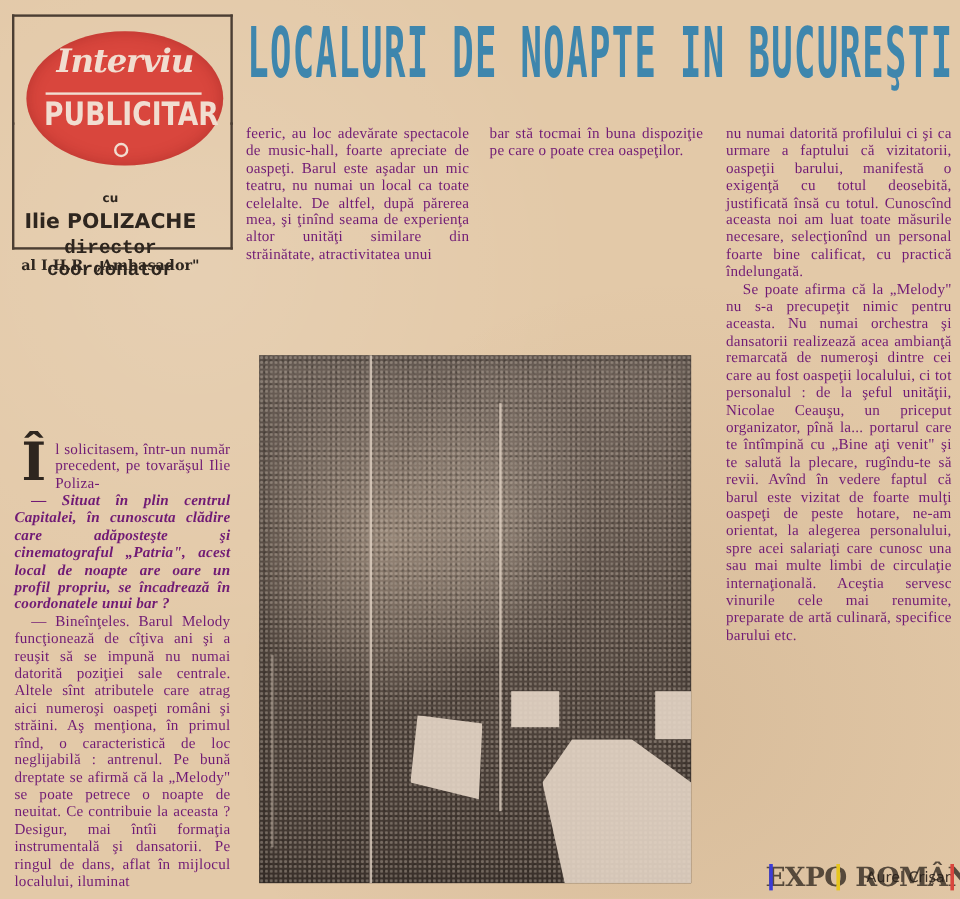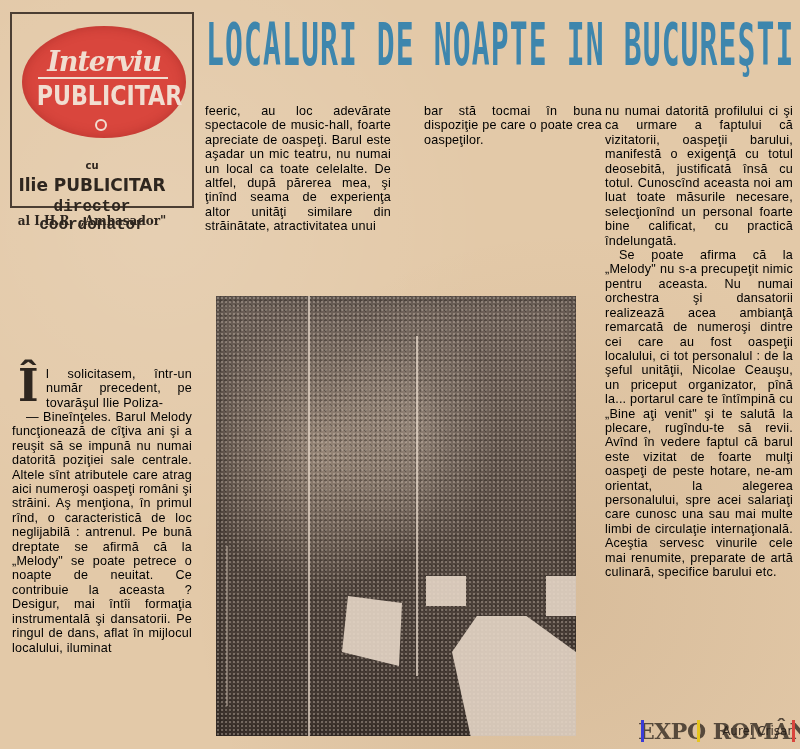--- a/index.html
+++ b/index.html
@@ -18,21 +18,21 @@
     border-top: 2px solid #4b3e33; border-left: 2px solid #4b3e33; border-right: 2px solid #4b3e33;
   }
   .logo-oval {
     left: 22px; top: 26px; width: 164px; height: 112px;
     background: #d9463d; border-radius: 50%;
     box-shadow: inset 0 0 12px rgba(120,20,20,0.35);
   }
   .logo-script {
     left: 22px; top: 36px; width: 164px; text-align: center;
     font-family: "DejaVu Serif", serif; font-style: italic; font-weight: bold;
-    font-size: 27px; color: #f1ddd0; letter-spacing: -1px; margin-top: 10px;
+    font-size: 27px; color: #f1ddd0; letter-spacing: -1px;
   }
   .logo-rule { left: 38px; top: 77px; width: 130px; height: 2px; background: #f1ddd0; }
   .logo-main {
     left: 22px; top: 80px; width: 164px; text-align: center;
     font-family: "DejaVu Sans", sans-serif; font-weight: bold; font-size: 27px;
     color: #f1ddd0; transform: scaleX(0.82); letter-spacing: 0px;
   }
   .logo-dot {
     left: 95px; top: 119px; width: 12px; height: 12px; border-radius: 50%;
     border: 2px solid #f1ddd0; box-sizing: border-box;
@@ -50,35 +50,35 @@
 
   .headline {
     left: 206px; top: 6px; width: 594px; height: 70px; white-space: nowrap;
     font-family: "DejaVu Sans Mono", monospace; font-weight: bold;
     font-size: 52px; line-height: 70px; color: #3e86ad;
     transform-origin: left top; transform: scaleX(0.57) scaleY(1.12);
     letter-spacing: 2px;
   }
 
   .col {
-    position: absolute; font-family: Liberation Sans, sans-serif; font-size: 12.6px;
-    line-height: 14.4px; color: #000000; text-align: justify;
+    position: absolute; font-family: Liberation Serif, serif; font-size: 12.6px;
+    line-height: 14.4px; color: #701a75; text-align: justify;
     letter-spacing: 0.2px;
   }
   .col p { margin: 0; text-indent: 14px; }
   .col p.noindent { text-indent: 0; }
   .col .q { font-style: italic; font-weight: bold; }
   .col1-lead { left: 46px; top: 367px; width: 146px; }
   .col1-lead-rest { left: 12px; top: 410px; width: 180px; }
   .dropcap {
     left: 18px; top: 364px; width: 22px; height: 44px;
     font-family: "DejaVu Serif", serif; font-weight: bold; font-size: 44px; line-height: 44px; color: #2e261f;
   }
   .col2 { left: 205px; top: 104px; width: 186px; }
-  .col3 { left: 424px; top: 104px; width: 178px; }
+  .col3 { left: 408px; top: 104px; width: 178px; }
   .col4 { left: 605px; top: 104px; width: 188px; }
 
   .photo {
     left: 216px; top: 296px; width: 360px; height: 440px;
     background:
       radial-gradient(ellipse at 30% 35%, rgba(200,180,160,0.55), transparent 35%),
       radial-gradient(ellipse at 55% 30%, rgba(180,165,150,0.45), transparent 30%),
       radial-gradient(ellipse at 80% 20%, rgba(120,105,95,0.4), transparent 40%),
       linear-gradient(180deg, #6e625a 0%, #5a4e46 40%, #4b4039 75%, #3f352f 100%);
     overflow: hidden;
@@ -111,31 +111,32 @@
 
 <div class="abs logo-box"></div>
 <div class="abs logo-oval"></div>
 <div class="abs logo-script">Interviu</div>
 <div class="abs logo-rule"></div>
 <div class="abs logo-main">PUBLICITAR</div>
 <div class="abs logo-dot"></div>
 
 <div class="abs interview-box"></div>
 <div class="iv-line iv-cu">cu</div>
-<div class="iv-line iv-name">Ilie PUBLICITAR</div>
+<div class="iv-line iv-name">Ilie POLIZACHE</div>
 <div class="iv-line iv-role">director coordonator</div>
 <div class="iv-line iv-org">al I.H.R. „Ambasador"</div>
 
 <div class="abs headline">LOCALURI DE NOAPTE IN BUCUREŞTI</div>
 
 <div class="abs dropcap">Î</div>
 <div class="col col1-lead">
   <p class="noindent">l solicitasem, într-un număr precedent, pe tovarăşul Ilie Poliza-</p>
 </div>
 <div class="col col1-lead-rest">
+  <p class="q">— Situat în plin centrul Capitalei, în cunoscuta clădire care adăposteşte şi cinematograful „Patria", acest local de noapte are oare un profil propriu, se încadrează în coordonatele unui bar ?</p>
   <p>— Bineînţeles. Barul Melody funcţionează de cîţiva ani şi a reuşit să se impună nu numai datorită poziţiei sale centrale. Altele sînt atributele care atrag aici numeroşi oaspeţi români şi străini. Aş menţiona, în primul rînd, o caracteristică de loc neglijabilă : antrenul. Pe bună dreptate se afirmă că la „Melody" se poate petrece o noapte de neuitat. Ce contribuie la aceasta ? Desigur, mai întîi formaţia instrumentală şi dansatorii. Pe ringul de dans, aflat în mijlocul localului, iluminat</p>
 </div>
 
 <div class="col col2">
   <p class="noindent">feeric, au loc adevărate spectacole de music-hall, foarte apreciate de oaspeţi. Barul este aşadar un mic teatru, nu numai un local ca toate celelalte. De altfel, după părerea mea, şi ţinînd seama de experienţa altor unităţi similare din străinătate, atractivitatea unui</p>
 </div>
 
 <div class="col col3">
   <p class="noindent">bar stă tocmai în buna dispoziţie pe care o poate crea oaspeţilor.</p>
 </div>

